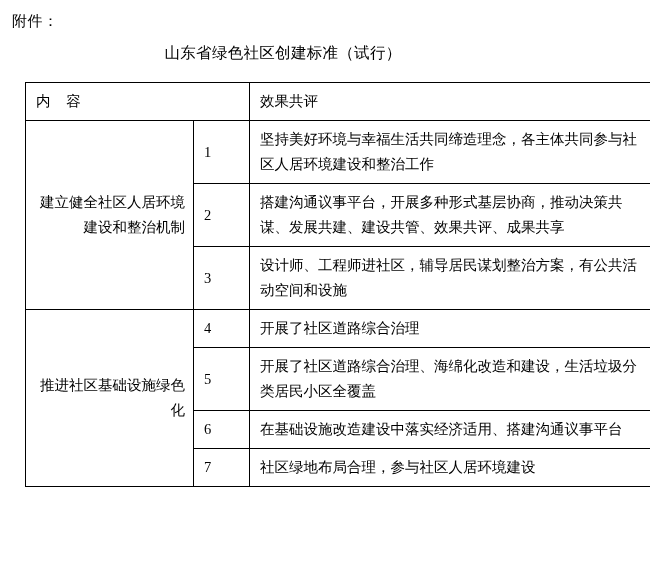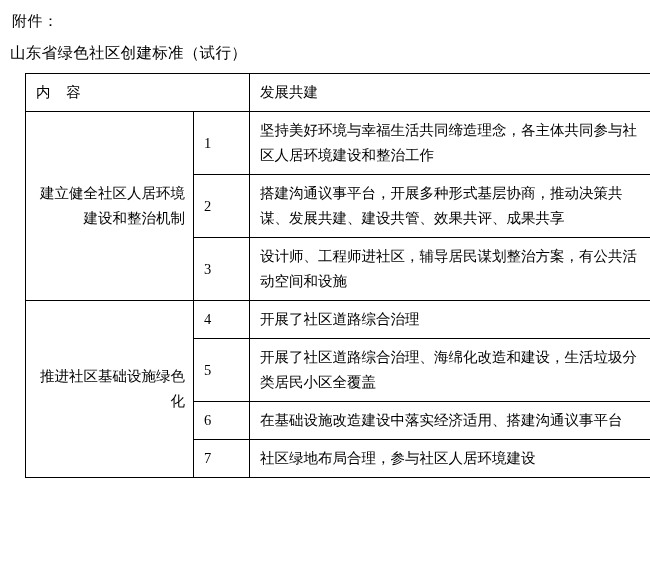--- a/index.html
+++ b/index.html
@@ -21,24 +21,24 @@
     box-sizing: border-box;
     padding: 8px 10px 0 10px;
   }
   .attachment-label {
     font-size: 15px;
     line-height: 22px;
     margin: 2px 0 10px 2px;
     letter-spacing: 0.5px;
   }
   .doc-title {
-    text-align: left;
+    text-align: center;
     font-size: 15.5px;
     line-height: 22px;
-    margin: 0 0 9px 0;
+    margin: 0 0 18px 0;
     letter-spacing: 0.3px;
   }
   table.std-table {
     border-collapse: collapse;
     width: 630px;
     margin: 0 auto 0 15px;
     table-layout: fixed;
   }
   table.std-table td {
     border: 1px solid #000000;
@@ -90,21 +90,21 @@
       <col class="col-cat">
       <col class="col-num">
       <col class="col-txt">
     </colgroup>
     <tbody>
       <tr>
         <td class="header-cell" colspan="2">
           <span class="hdr-content">内  容</span>
         </td>
         <td class="header-cell">
-          <span>发展共建</span>
+          <span>效果共评</span>
         </td>
       </tr>
 
       <tr>
         <td class="cat-cell" rowspan="3">建立健全社区人居环境建设和整治机制</td>
         <td class="num-cell">1</td>
         <td class="txt-cell">坚持美好环境与幸福生活共同缔造理念，各主体共同参与社区人居环境建设和整治工作</td>
       </tr>
       <tr>
         <td class="num-cell">2</td>

